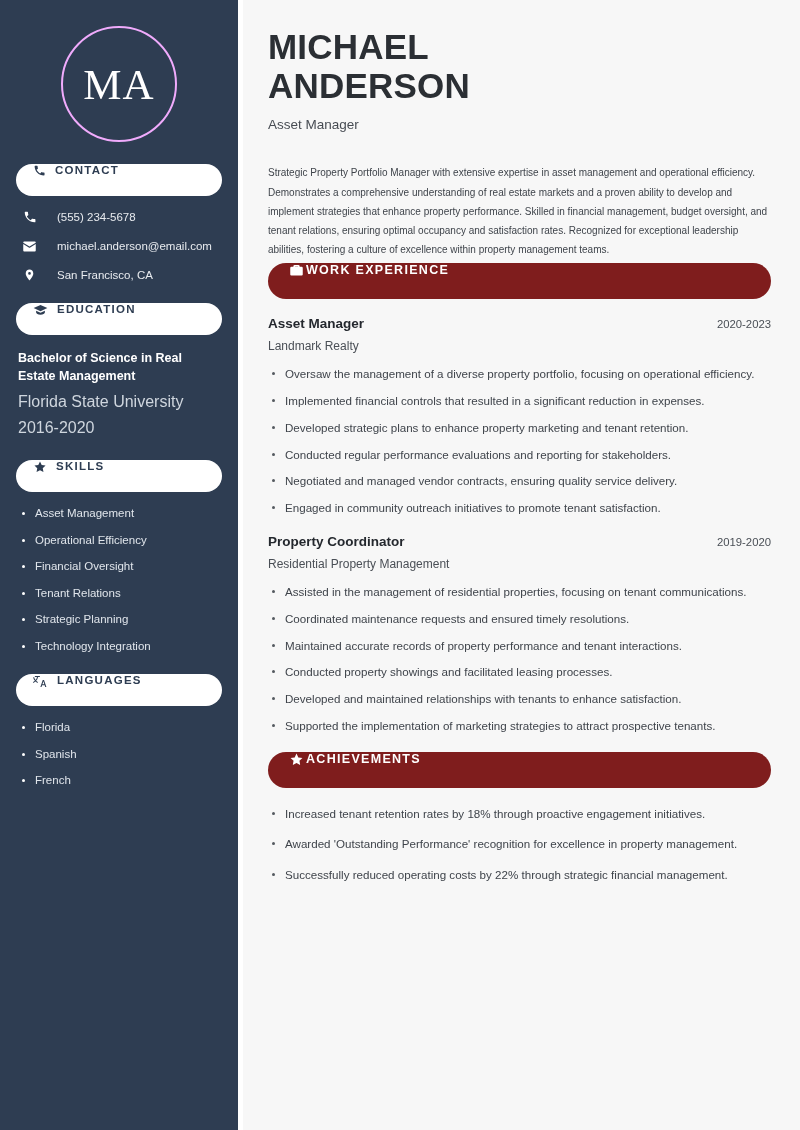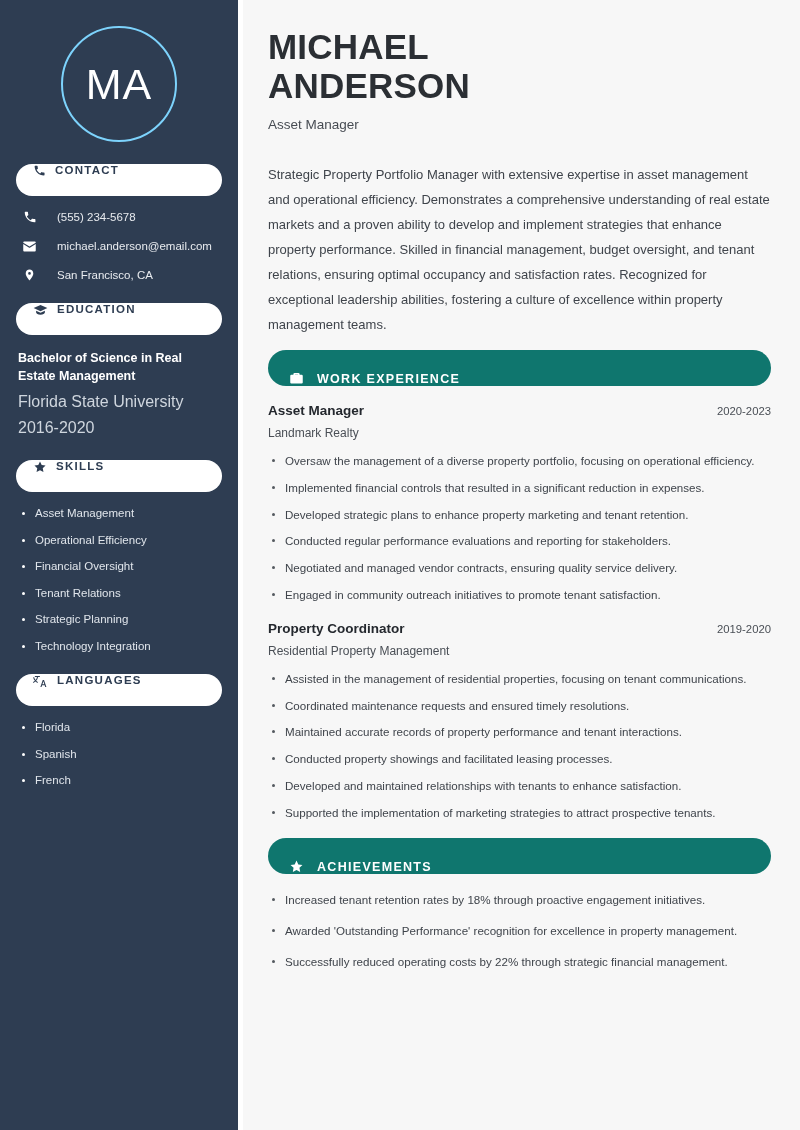--- a/index.html
+++ b/index.html
@@ -43,24 +43,25 @@
   .avatar-wrap {
     display: flex;
     justify-content: center;
     padding-top: 26px;
     padding-bottom: 22px;
   }
   .avatar {
     width: 116px;
     height: 116px;
     border-radius: 50%;
-    border: 2px solid #7dd3fc;
+    border: 2px solid #f0abfc;
     display: flex;
     align-items: center;
     justify-content: center;
+    font-family: Liberation Serif, serif;
   }
   .avatar-initials {
     color: #ffffff;
     font-size: 43px;
     font-weight: 400;
     letter-spacing: 1px;
     line-height: 1;
   }
 
   
@@ -152,34 +153,34 @@
     letter-spacing: 0.2px;
     text-transform: uppercase;
   }
   .job-title {
     color: #474c53;
     font-size: 13.5px;
     margin-top: 12px;
   }
   .summary {
     color: #3f444b;
-    font-size: 13px;
+    font-size: 10px;
     line-height: 1.92;
     margin-top: 31px;
-    margin-bottom: 12px;
+    margin-bottom: 4px;
   }
 
   
   .bar {
-    background: #0f766e;
+    background: #7f1d1d;
     border-radius: 19px;
     height: 36px;
     display: flex;
-    align-items: flex-end;
-    gap: 13px;
+    align-items: flex-start;
+    gap: 2px;
     padding: 0 21px;
     margin-bottom: 17px;
   }
   .bar-label {
     color: #ffffff;
     font-size: 12.5px;
     font-weight: bold;
     letter-spacing: 1.3px;
   }
   .bar-icon { display: flex; align-items: center; }

